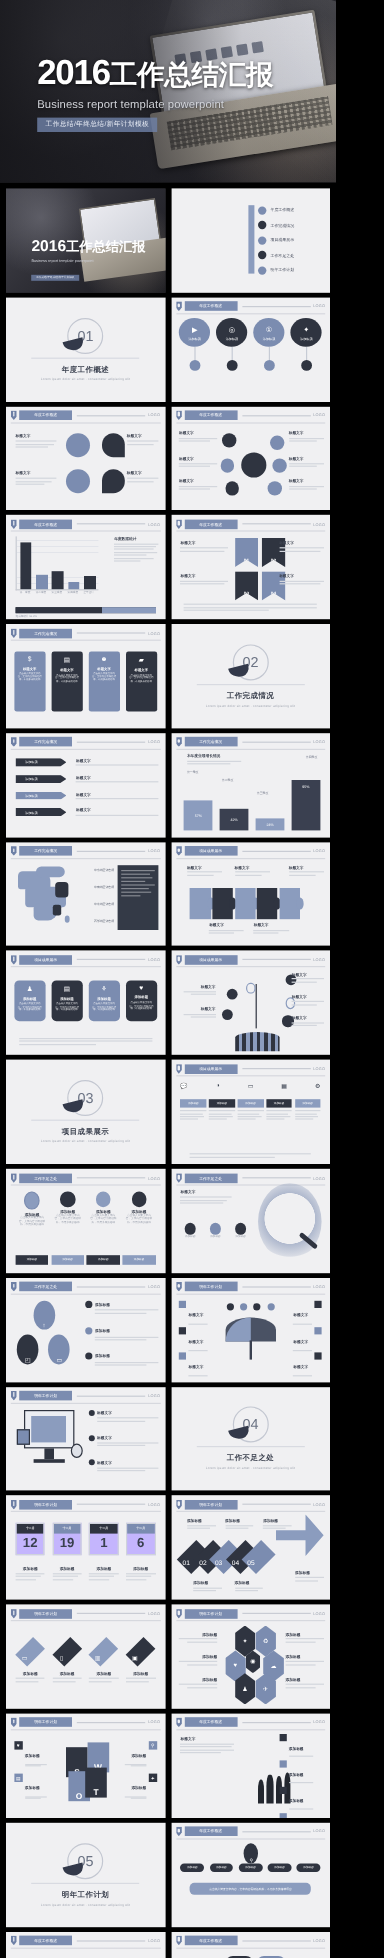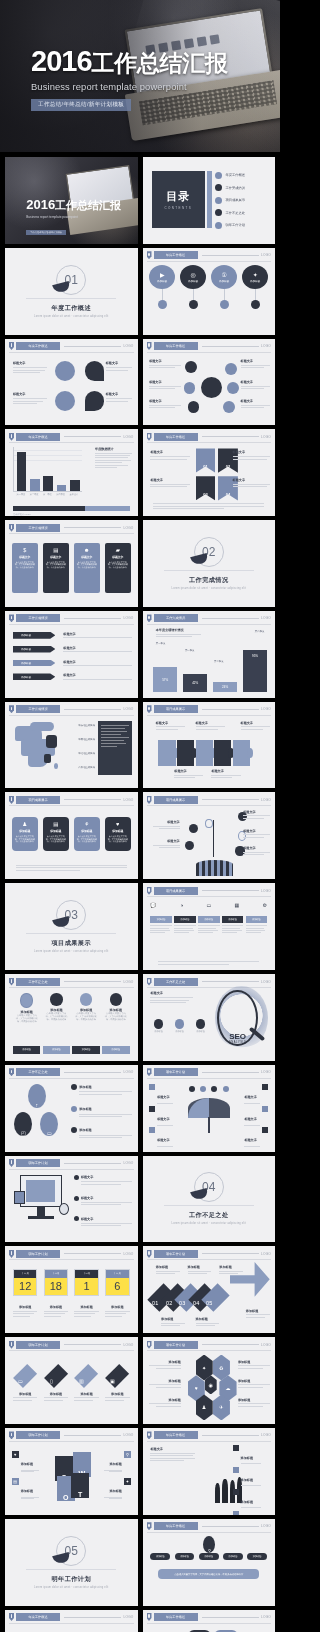--- a/index.html
+++ b/index.html
@@ -173,21 +173,21 @@
     clip-path:polygon(50% 0,100% 25%,100% 75%,50% 100%,0 75%,0 25%);
     display:flex; align-items:center; justify-content:center;
     font-size:5px; color:#fff; }
 
   
   .dia { width:20%; padding-top:20%; transform:rotate(45deg);
     display:flex; align-items:center; justify-content:center; }
   .dia > span { transform:rotate(-45deg); font-size:5.5px; color:#fff; }
 
   
-  .cal { width:21%; background:#fde047; border:.6px solid #cfd3db; }
+  .cal { width:21%; background:#c4b5fd; border:.6px solid #cfd3db;font-weight:bold; }
   .cal .top { height:8px; background:#2f3440; color:#fff; font-size:2.4px;
     display:flex; align-items:center; justify-content:center; }
   .cal .top.b { background:#7b8cb0; }
   .cal .n { text-align:center; font-size:11px; color:#39404f; padding:2px 0 3px; }
 
   
   .mag { position:absolute; right:5%; top:14%; width:40%; height:74%; }
   .mag .lens { position:absolute; left:4%; top:6%; width:76%; padding-top:76%;
     border:2.4px solid #2f3440; border-radius:50%;
     display:flex; align-items:center; justify-content:center; }
@@ -320,24 +320,20 @@
           <div class="b"></div>
         </div>
       <div class="ph-txt">
         <div class="ph-t1"><span class="yr">2016</span><span>工作总结汇报</span></div>
         <div class="ph-t2">Business report template powerpoint</div>
         <div><span class="ph-chip">工作总结/年终总结/新年计划模板</span></div>
       </div>
     </div>
 
     <div class="slide">
-      <div class="toc-box">
-        <div class="t1">目录</div>
-        <div class="t2">CONTENTS</div>
-      </div>
       <div class="toc-bar"></div>
       <div class="toc-list">
         <div class="toc-item">
           <span class="toc-dot"></span>
           <span class="toc-label">年度工作概述</span>
           </div>
         <div class="toc-item">
           <span class="toc-dot d"></span>
           <span class="toc-label">工作完成情况</span>
           </div>
@@ -1070,26 +1066,20 @@
           <div class="circ blue" style="width:60%;padding-top:60%;margin:0 auto"></div>
           <div class="bd" style="text-align:center;margin-top:1px">添加标题</div>
           </div>
         <div style="width:28%">
           <div class="circ dk" style="width:60%;padding-top:60%;margin:0 auto"></div>
           <div class="bd" style="text-align:center;margin-top:1px">添加标题</div>
           </div>
       </div>
       <div class="mag">
         <div class="cloud"></div>
-        <div class="lens">
-          <div style="text-align:center">
-            <div class="sg">SEO</div>
-            <div class="sa">ANALYSIS</div>
-          </div>
-        </div>
         <div class="hand"></div>
       </div>
     </div>
 
     <div class="slide">
       <div class="sh">
           <span class="shield"></span>
           <span class="shtag" style="display: flex; align-items: center; justify-content: center; color: rgb(255, 255, 255); font-size: 3.2px; padding: 0px 2px;">工作不足之处</span>
         <span class="shline"></span>
           <span class="shnum">LOGO</span>
@@ -1264,21 +1254,21 @@
           <span class="shnum">LOGO</span>
         </div>
       <div class="shrule"></div>
       <div class="abs" style="left:6%;right:6%;top:26%;display:flex;justify-content:space-between">
         <div class="cal">
           <div class="top">十二月</div>
           <div class="n">12</div>
           </div>
         <div class="cal">
           <div class="top b">十二月</div>
-          <div class="n">18</div>
+          <div class="n">19</div>
           </div>
         <div class="cal">
           <div class="top">十二月</div>
           <div class="n">1</div>
           </div>
         <div class="cal">
           <div class="top b">十二月</div>
           <div class="n">6</div>
           </div>
       </div>

